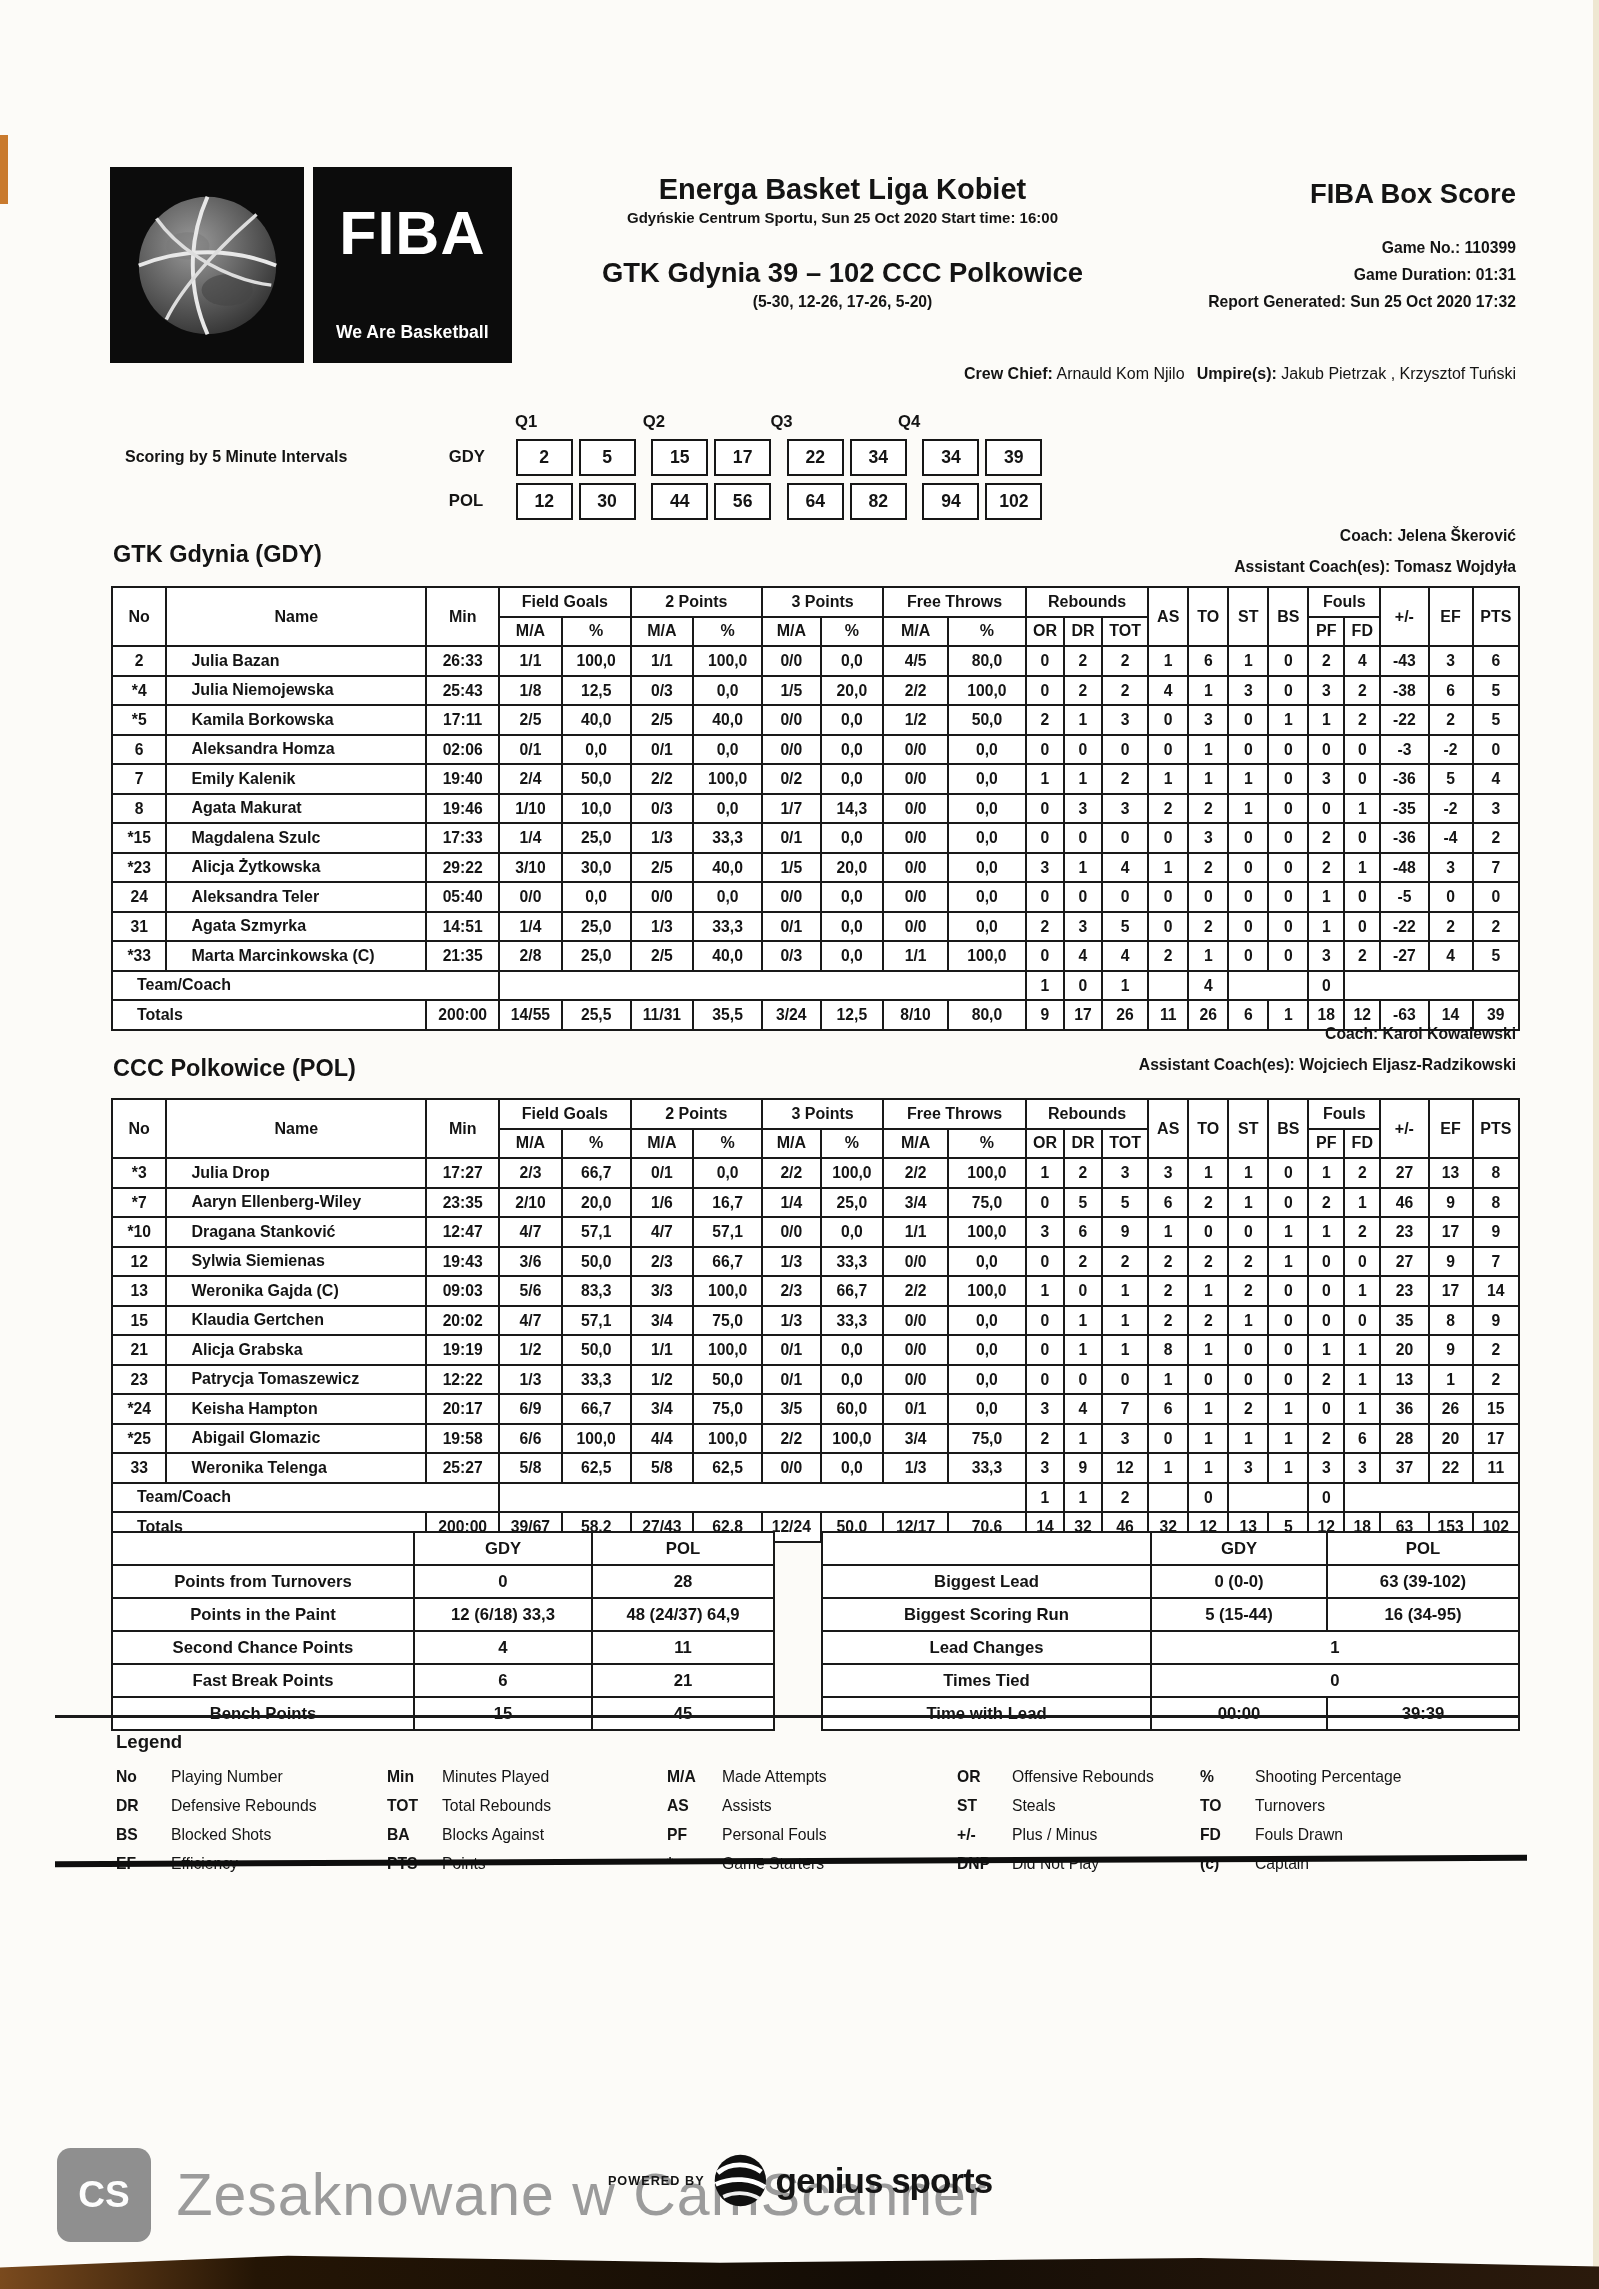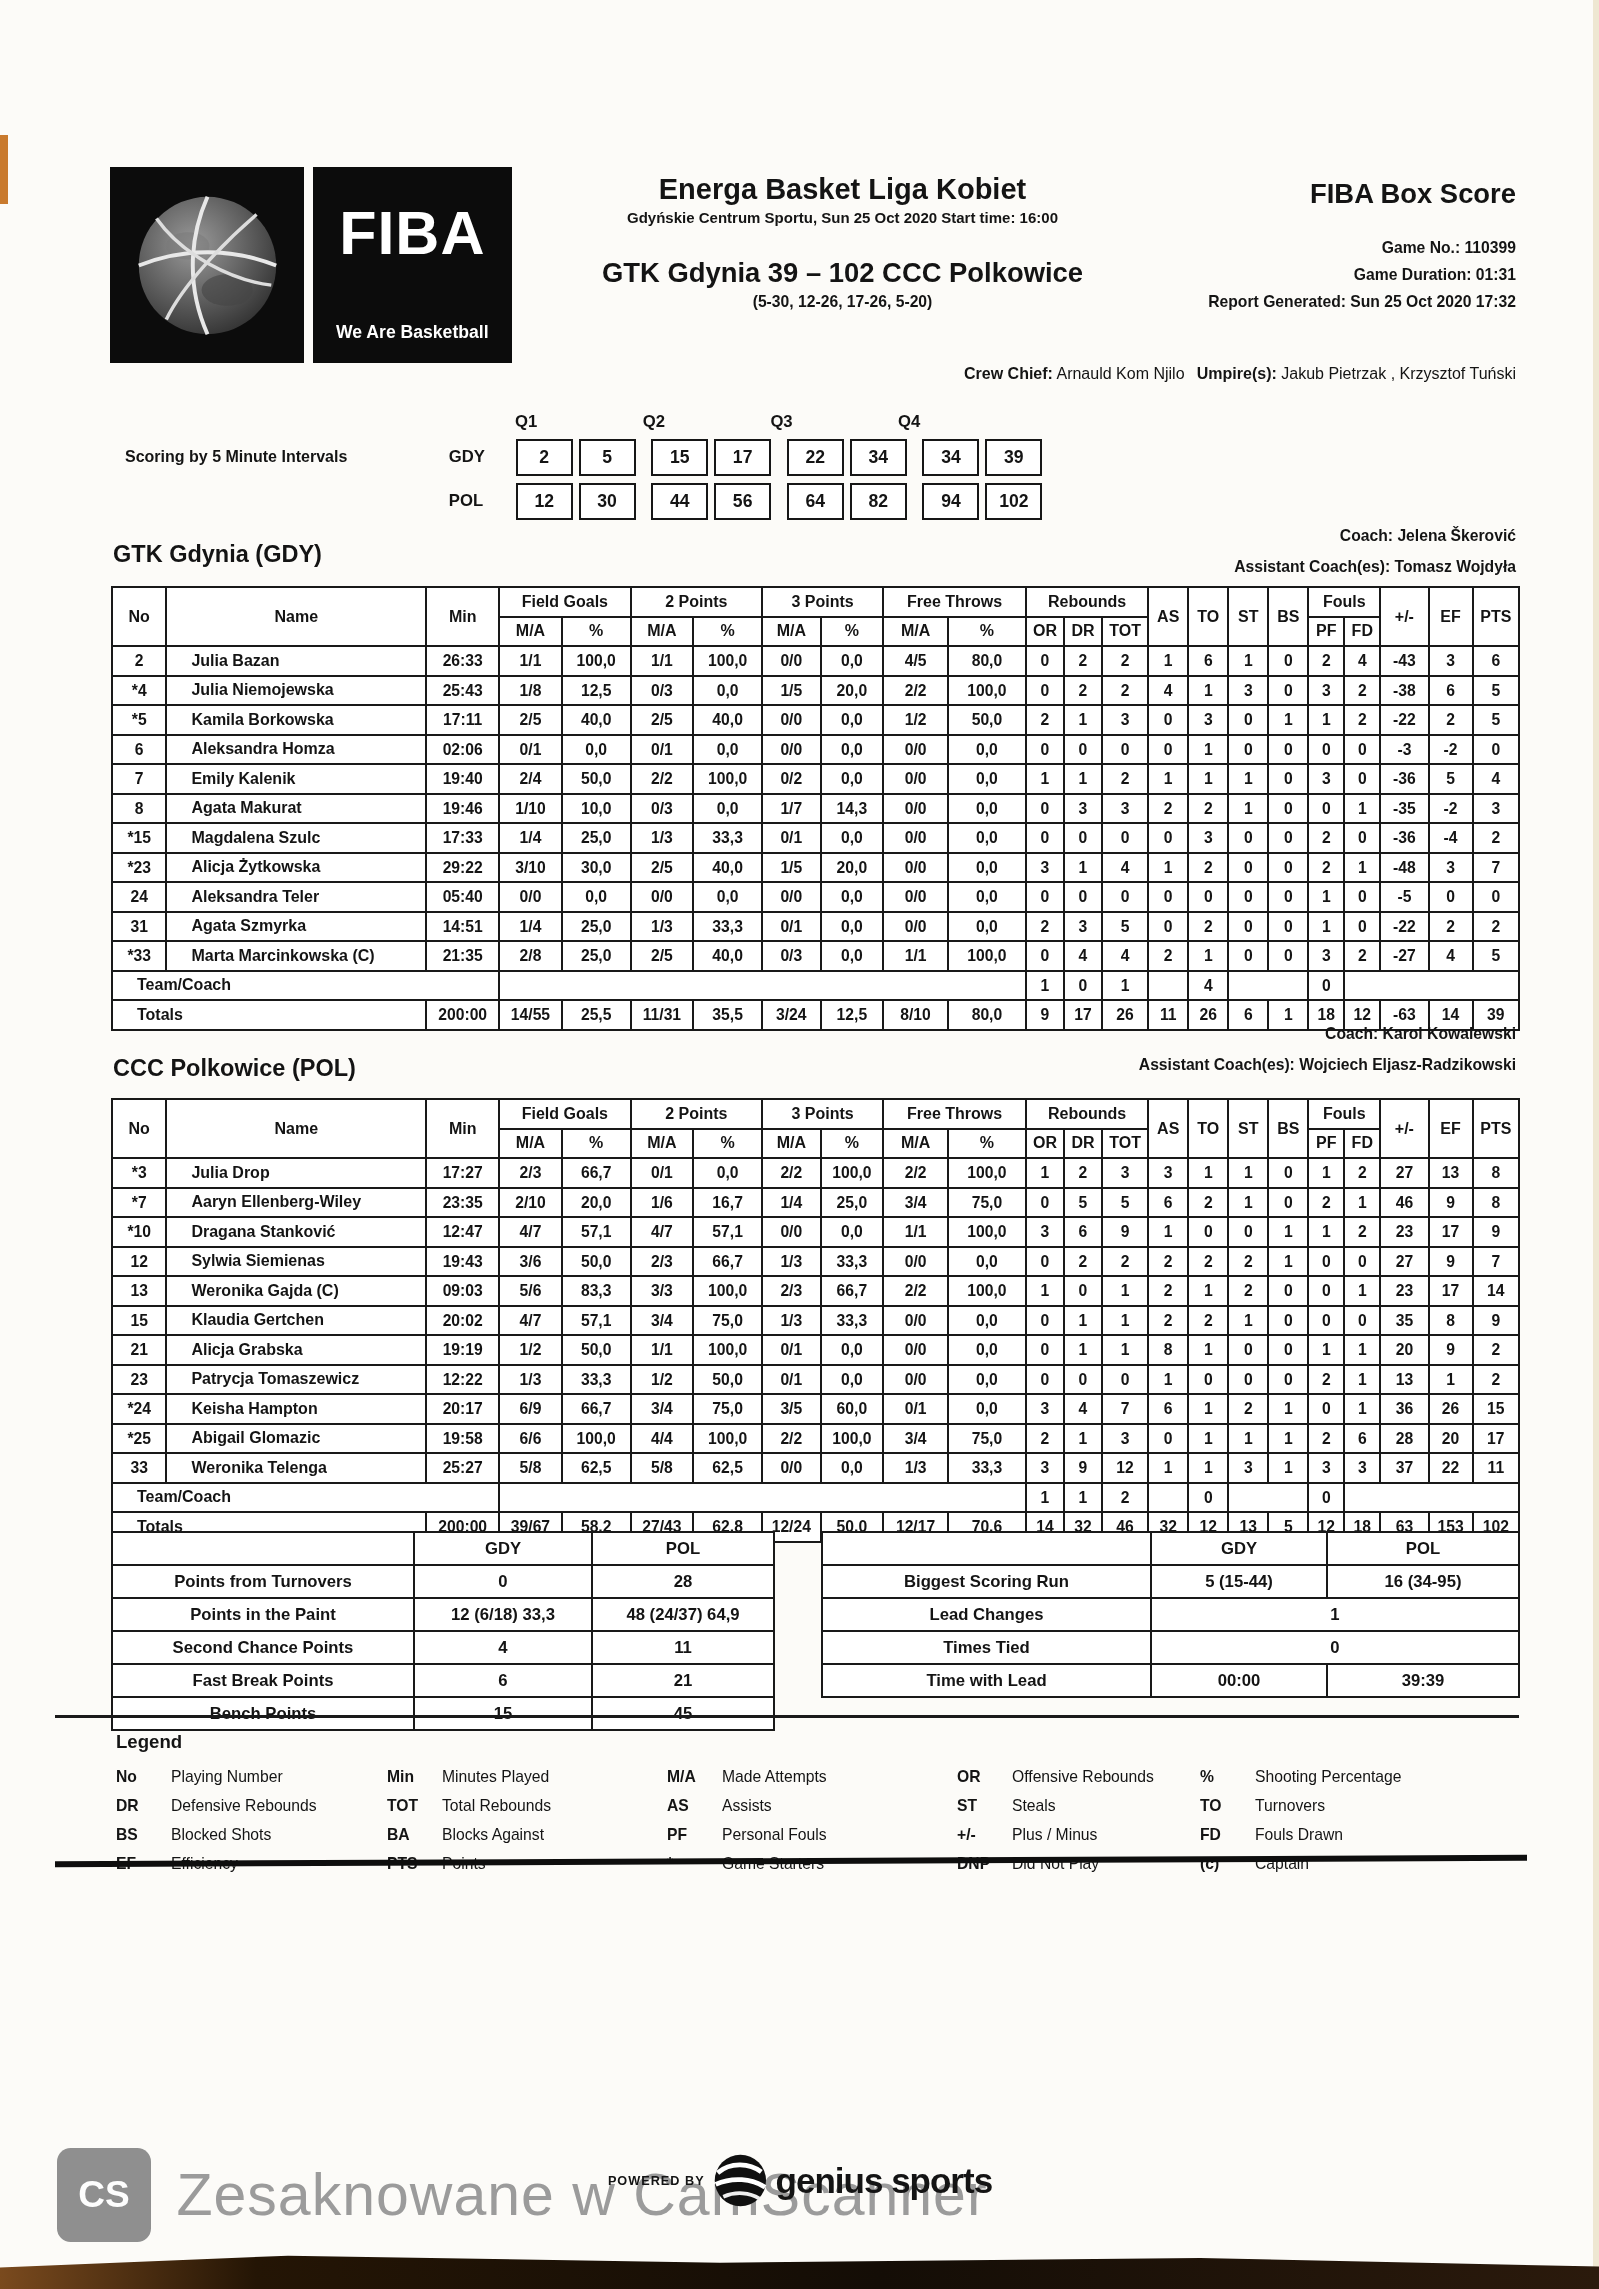--- a/index.html
+++ b/index.html
@@ -992,20 +992,25 @@
         <col style="width:176px">
         <col style="width:192px">
       </colgroup>
     <tbody>
         <tr>
       <th></th>
       <th>GDY</th>
       <th>POL</th>
     </tr>
     <tr>
+      <td>Biggest Lead</td>
+      <td>0 (0-0)</td>
+      <td>63 (39-102)</td>
+    </tr>
+    <tr>
       <td>Biggest Scoring Run</td>
       <td>5 (15-44)</td>
       <td>16 (34-95)</td>
     </tr>
     <tr>
       <td>Lead Changes</td>
       <td colspan="2">1</td>
     </tr>
     <tr>
       <td>Times Tied</td>

